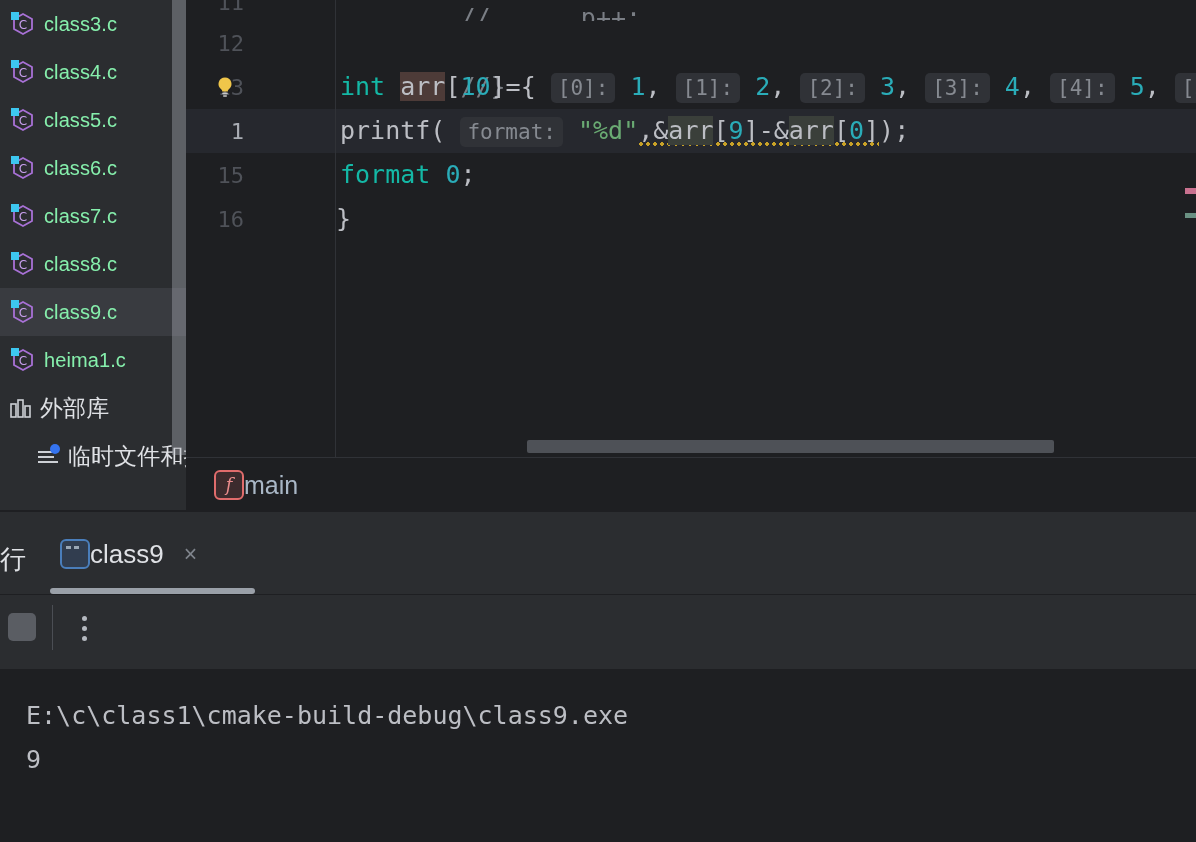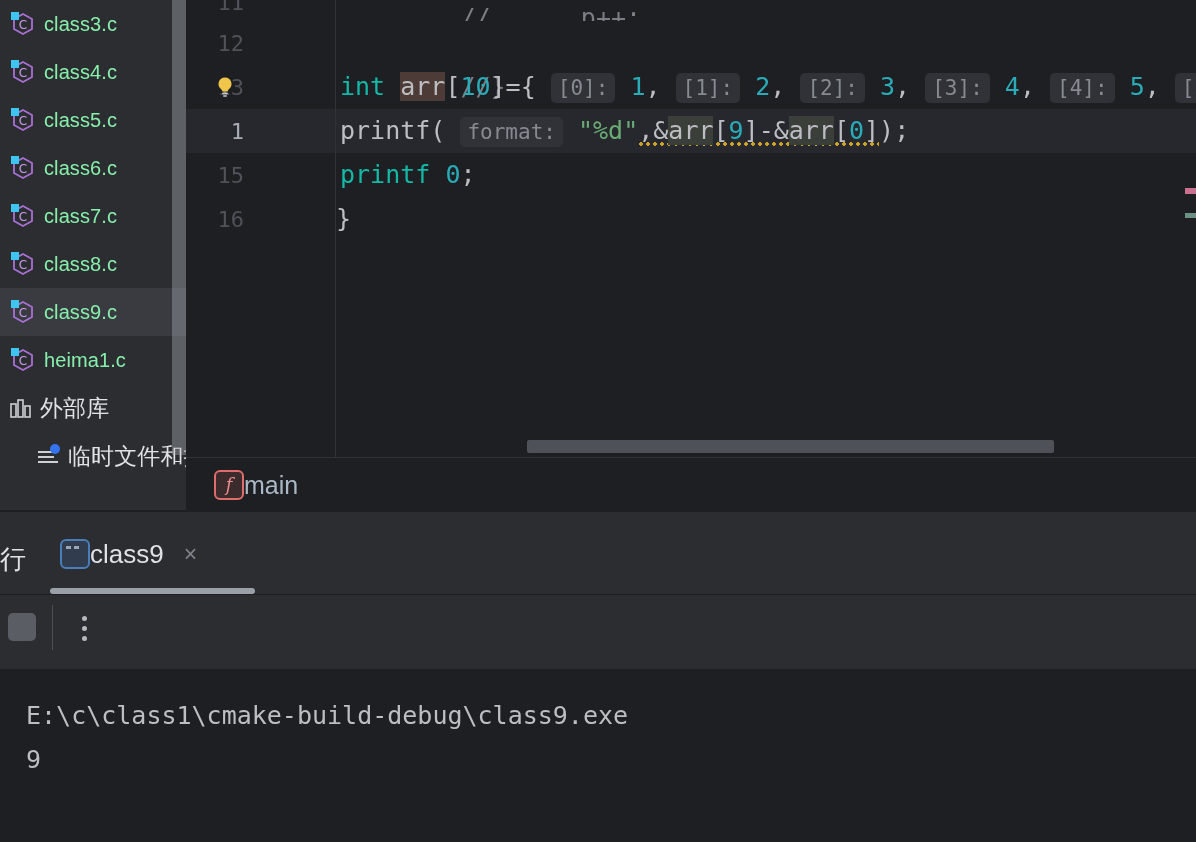--- a/index.html
+++ b/index.html
@@ -363,21 +363,21 @@
       </div>
 
       <div class="code-row">
         <span class="cmt">//}</span>
       </div>
 
       <div class="code-row"><span class="k">int</span><span class="pl"> </span><span class="pl ident-hl">arr</span><span class="pl">[</span><span class="num">10</span><span class="pl">]={ </span><span class="hint">[0]:</span><span class="pl"> </span><span class="num">1</span><span class="pl">, </span><span class="hint">[1]:</span><span class="pl"> </span><span class="num">2</span><span class="pl">, </span><span class="hint">[2]:</span><span class="pl"> </span><span class="num">3</span><span class="pl">, </span><span class="hint">[3]:</span><span class="pl"> </span><span class="num">4</span><span class="pl">, </span><span class="hint">[4]:</span><span class="pl"> </span><span class="num">5</span><span class="pl">, </span><span class="hint">[5]:</span></div>
 
       <div class="code-row current"><span class="pl">printf(</span><span class="pl"> </span><span class="hint">format:</span><span class="pl"> </span><span class="str">"%d"</span><span class="pl squiggle">,&amp;<span class="ident-hl2">arr</span>[<span class="num">9</span>]-&amp;<span class="ident-hl2">arr</span>[<span class="num">0</span>]</span><span class="pl">);</span></div>
 
-      <div class="code-row"><span class="k">printf</span><span class="pl"> </span><span class="num">0</span><span class="pl">;</span></div>
+      <div class="code-row"><span class="k">format</span><span class="pl"> </span><span class="num">0</span><span class="pl">;</span></div>
 
       <div class="code-row" style="padding-left:0;"><span class="pl">}</span></div>
 
     </div>
 
     <div id="editor-hscroll"></div>
     <div id="marker-pink"></div>
     <div id="marker-green"></div>
   </div>
   <div id="editor-bottom-line" style="position:absolute;left:186px;top:457px;width:1010px;height:1px;background:#303237;"></div>

